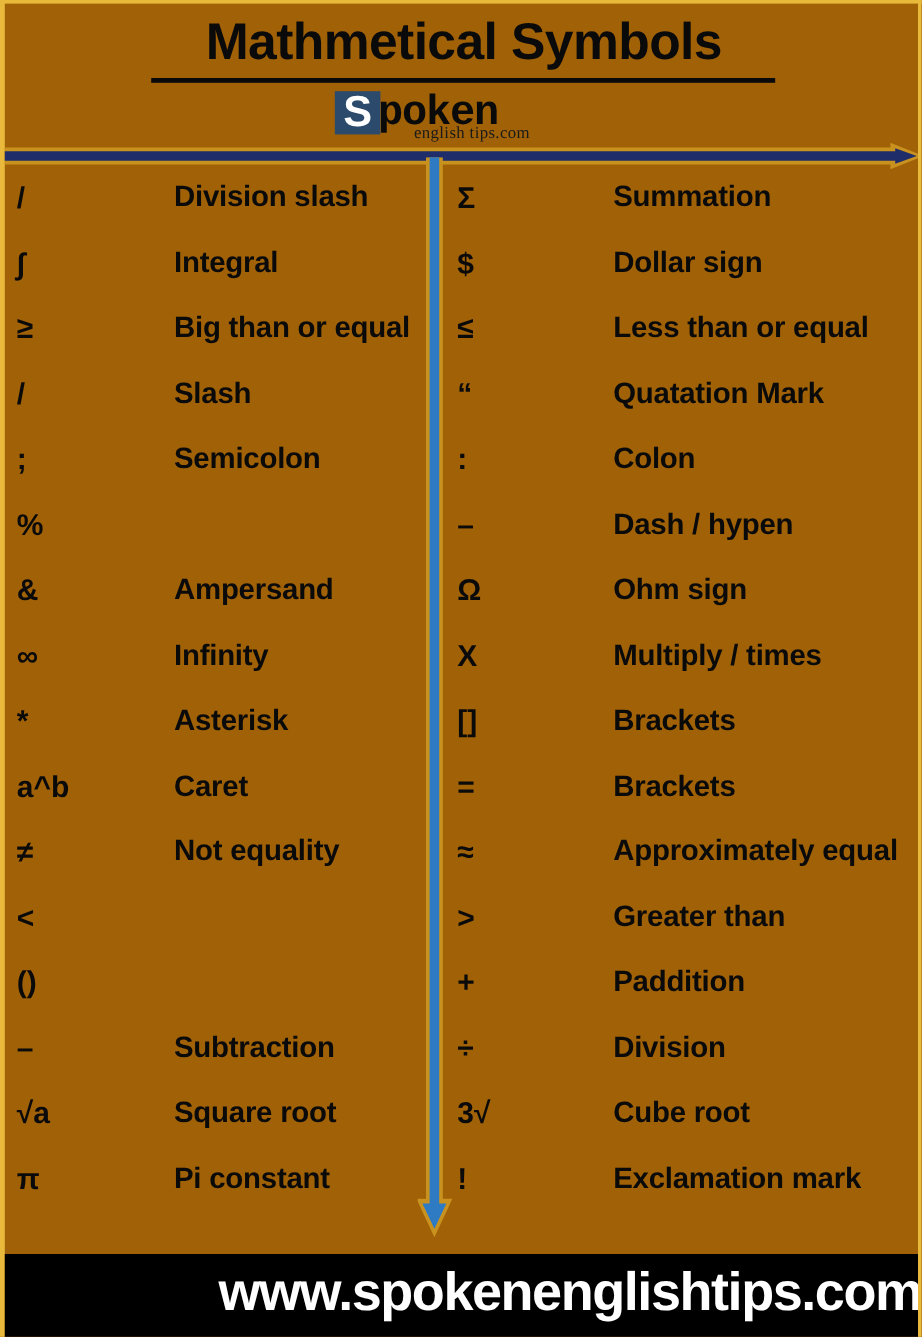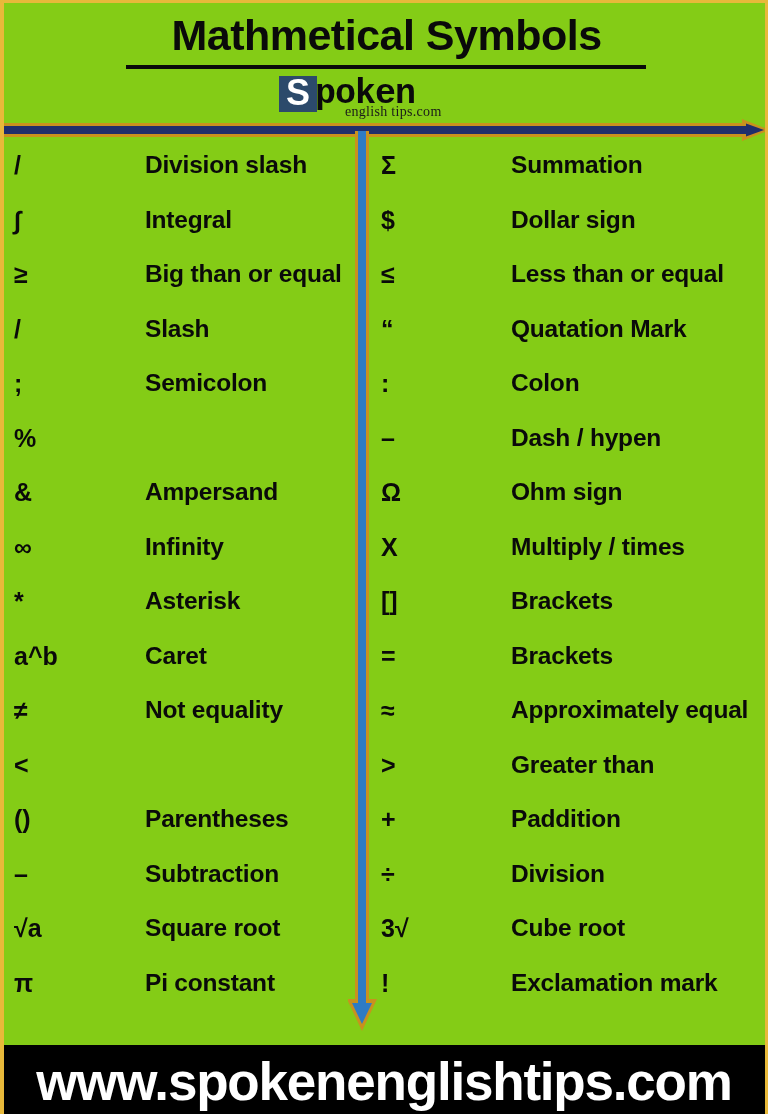--- a/index.html
+++ b/index.html
@@ -10,21 +10,21 @@
     width: 768px;
     height: 1114px;
     font-family: "Liberation Sans", sans-serif;
     background: #000000;
     overflow: hidden;
   }
   #poster {
     position: relative;
     width: 768px;
     height: 1114px;
-    background: #84cc16;
+    background: #a16207;
     box-sizing: border-box;
     border-left: 4px solid #E8B93A;
     border-top: 3px solid #E8B93A;
     border-right: 3px solid #E8B93A;
     overflow: hidden;
   }
 
   
   #header {
     position: absolute;
@@ -166,22 +166,22 @@
     width: 768px;
     height: 72px;
     background: #000000;
     margin-left: -4px;
   }
   #footer-text {
     position: absolute;
     left: 0;
     top: 6px;
     width: 768px;
-    text-align: center;
-    font-size: 53px;
+    text-align: right;
+    font-size: 45px;
     font-weight: bold;
     letter-spacing: -1.2px;
     color: #FFFFFF;
     font-family: "Liberation Sans", sans-serif;
   }
 </style>
 </head>
 <body>
 
 <div id="poster">
@@ -255,21 +255,20 @@
     </div>
     <div class="sym-row">
       <span class="sym-glyph">≠</span>
       <span class="sym-label">Not equality</span>
     </div>
     <div class="sym-row">
       <span class="sym-glyph">&lt;</span>
     </div>
     <div class="sym-row">
       <span class="sym-glyph">()</span>
-      <span class="sym-label">Parentheses</span>
     </div>
     <div class="sym-row">
       <span class="sym-glyph">–</span>
       <span class="sym-label">Subtraction</span>
     </div>
     <div class="sym-row">
       <span class="sym-glyph">√a</span>
       <span class="sym-label">Square root</span>
     </div>
     <div class="sym-row">

